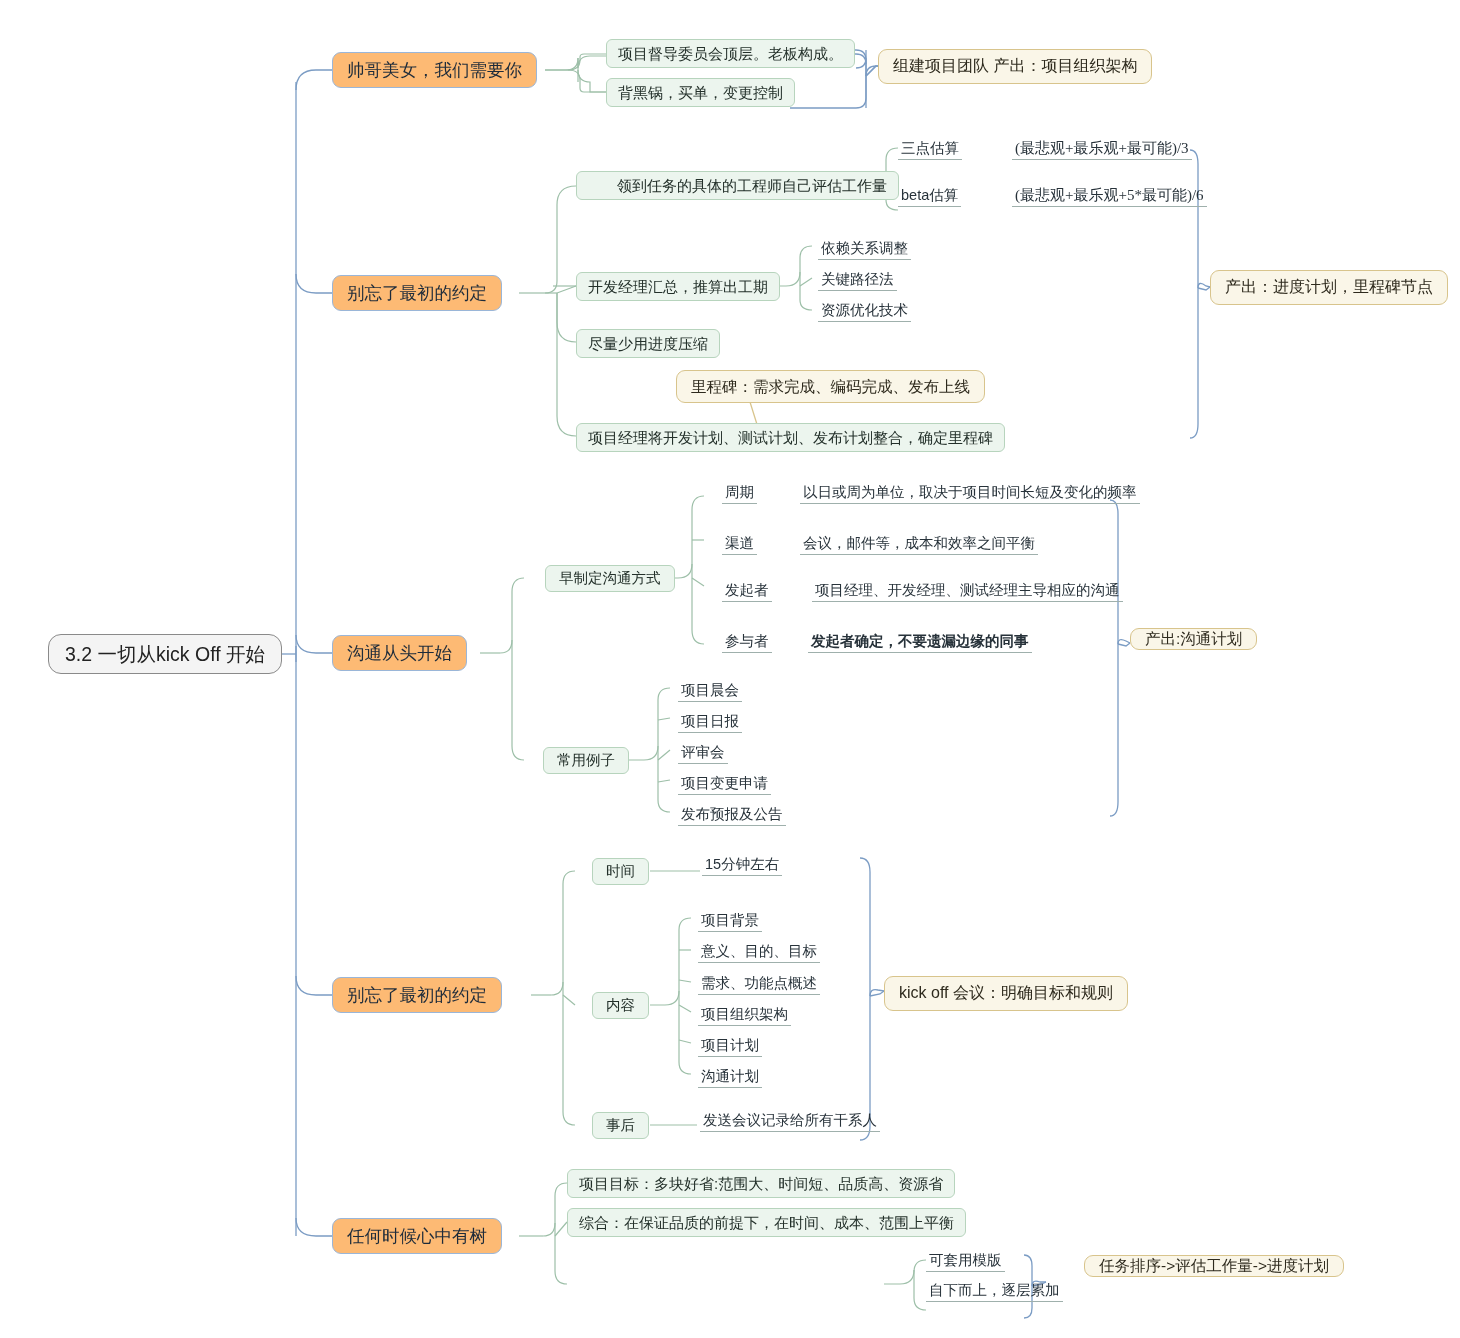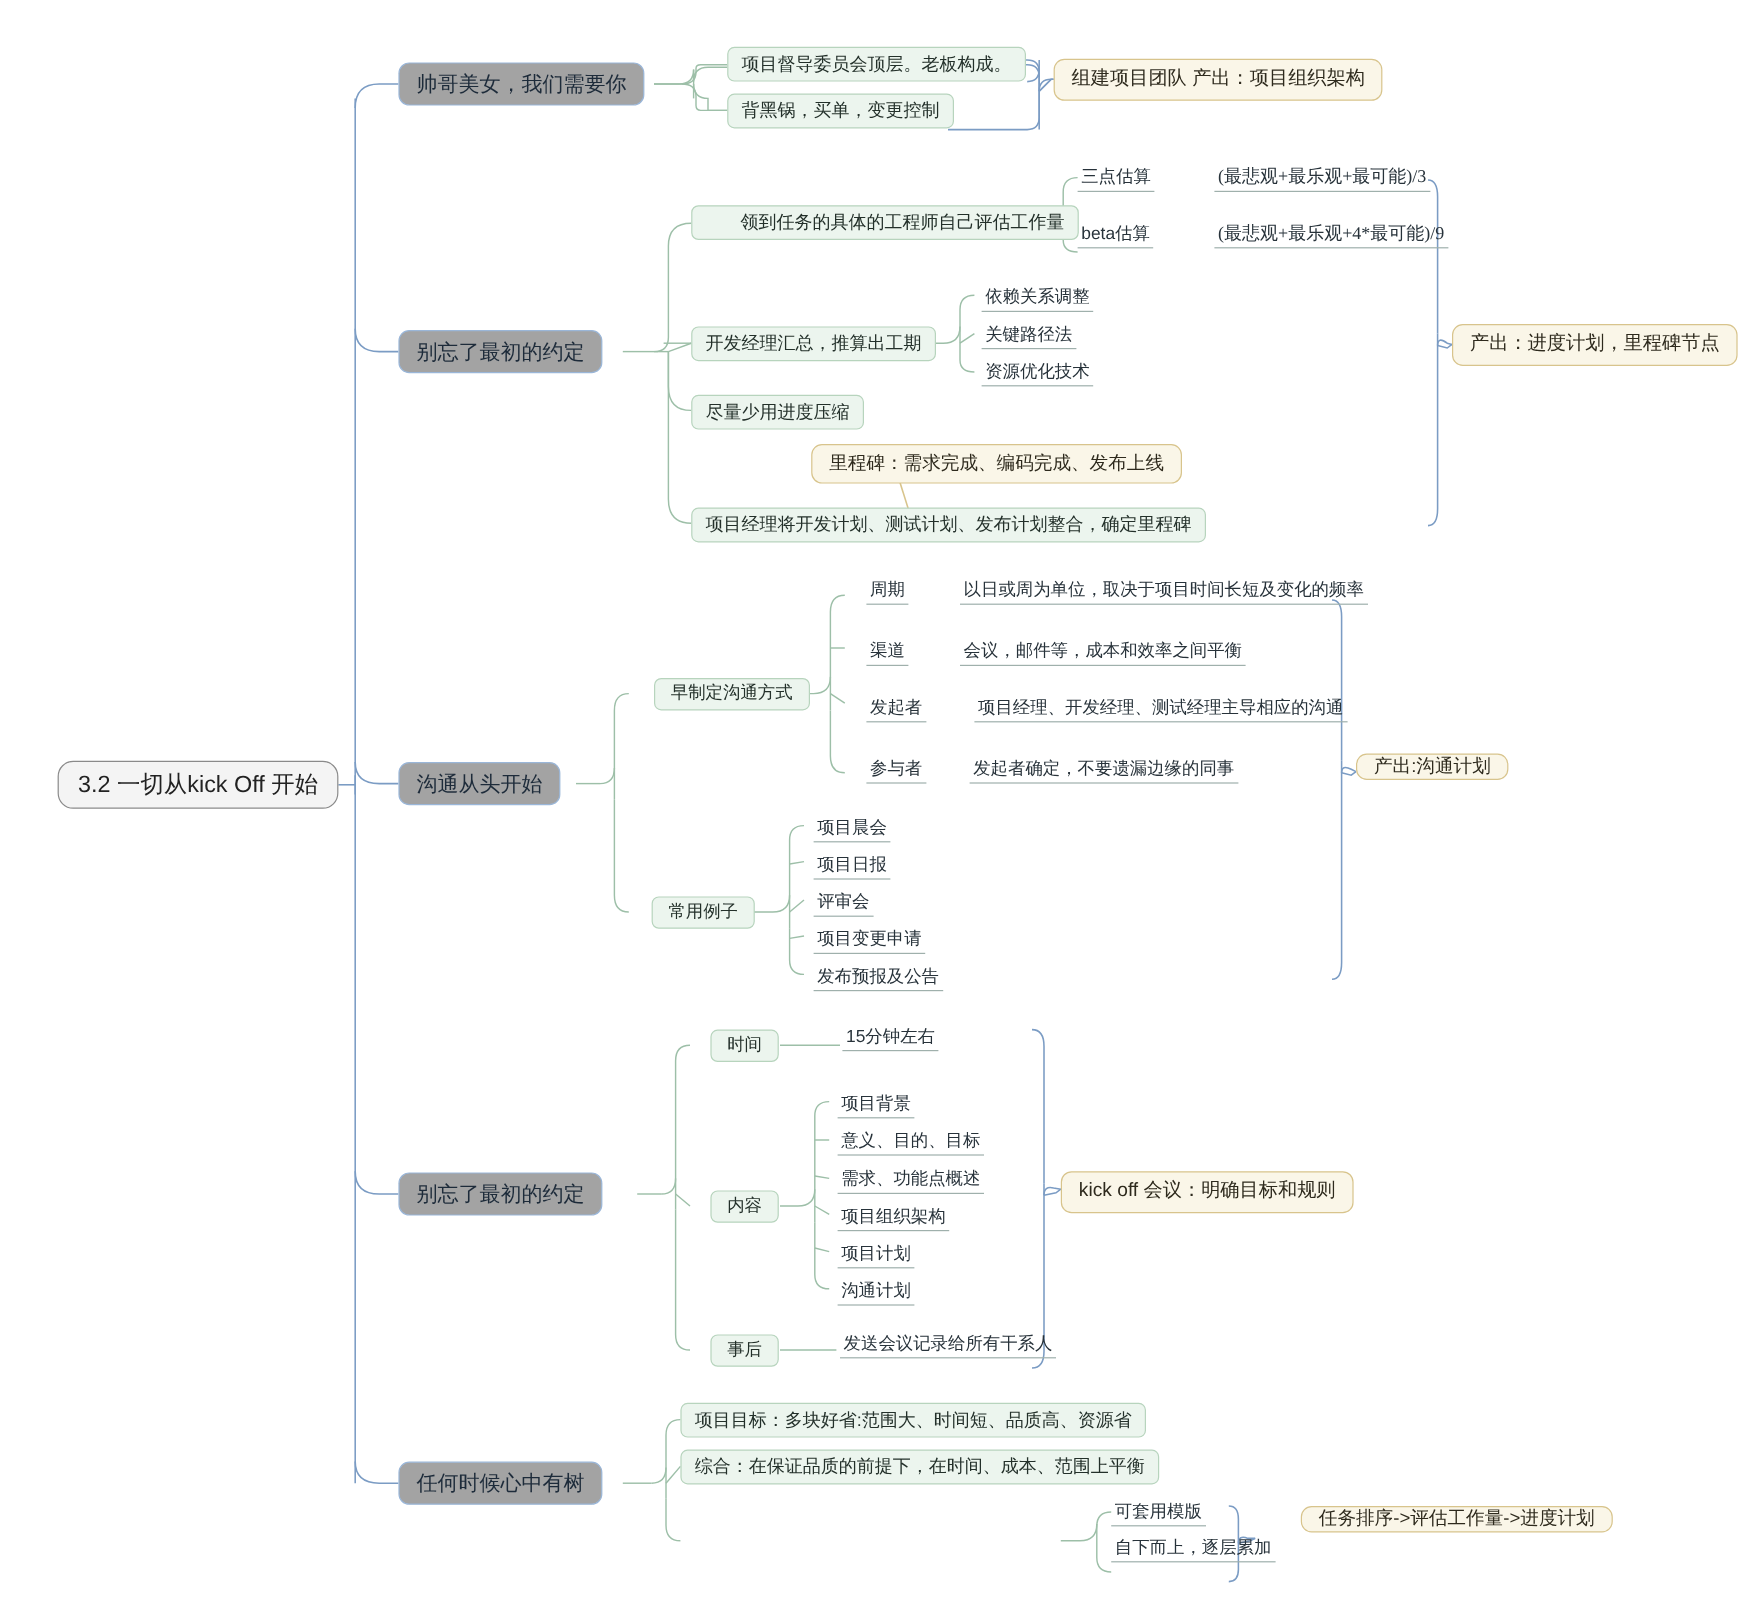--- a/index.html
+++ b/index.html
@@ -14,21 +14,21 @@
   .node{position:absolute;box-sizing:border-box;display:flex;align-items:center;justify-content:center;
         white-space:nowrap;line-height:1.15;}
 
   
   .root{
     background:#f4f4f4;border:1.3px solid #8a8a8a;border-radius:13px;
     color:#222;font-size:19.5px;padding:0 16px;height:40px;
   }
   
   .lvl1{
-    background:#a3a3a3;border:1.2px solid #9ab6d8;border-radius:9px;
+    background:#fdba74;border:1.2px solid #9ab6d8;border-radius:9px;
     color:#1d2b3a;font-size:17.5px;padding:0 14px;height:36px;
   }
   
   .lvl2{
     background:#ecf5ee;border:1px solid #b7d4bd;border-radius:6px;
     color:#23302a;font-size:15px;padding:0 11px;height:29px;
   }
   .lvl2.sm{font-size:14.5px;height:27px;padding:0 13px;}
   
   .leaf{
@@ -202,21 +202,21 @@
   <div class="node lvl2" style="left:606px;top:39px;">项目督导委员会顶层。老板构成。</div>
   <div class="node lvl2" style="left:606px;top:78px;">背黑锅，买单，变更控制</div>
   <div class="node note big" style="left:878px;top:49px;">组建项目团队 产出：项目组织架构</div>
 
   <div class="node lvl1" style="left:332px;top:275px;">别忘了最初的约定</div>
 
   <div class="node lvl2" style="left:576px;top:171px;padding-left:40px;">领到任务的具体的工程师自己评估工作量</div>
   <div class="node leaf" style="left:898px;top:136px;">三点估算</div>
   <div class="node leaf serif" style="left:1012px;top:136px;">(最悲观+最乐观+最可能)/3</div>
   <div class="node leaf" style="left:898px;top:183px;">beta估算</div>
-  <div class="node leaf serif" style="left:1012px;top:183px;">(最悲观+最乐观+4*最可能)/9</div>
+  <div class="node leaf serif" style="left:1012px;top:183px;">(最悲观+最乐观+5*最可能)/6</div>
 
   <div class="node lvl2" style="left:576px;top:272px;">开发经理汇总，推算出工期</div>
   <div class="node leaf" style="left:818px;top:236px;">依赖关系调整</div>
   <div class="node leaf" style="left:818px;top:267px;">关键路径法</div>
   <div class="node leaf" style="left:818px;top:298px;">资源优化技术</div>
 
   <div class="node lvl2" style="left:576px;top:329px;">尽量少用进度压缩</div>
 
   <div class="node callout" style="left:676px;top:370px;text-align:center;">里程碑：需求完成、编码完成、发布上线</div>
   <div class="node lvl2" style="left:576px;top:423px;">项目经理将开发计划、测试计划、发布计划整合，确定里程碑</div>
@@ -226,21 +226,21 @@
   <div class="node lvl1" style="left:332px;top:635px;">沟通从头开始</div>
 
   <div class="node lvl2 sm" style="left:545px;top:565px;">早制定沟通方式</div>
   <div class="node leaf" style="left:722px;top:480px;">周期</div>
   <div class="node leaf" style="left:800px;top:480px;">以日或周为单位，取决于项目时间长短及变化的频率</div>
   <div class="node leaf" style="left:722px;top:531px;">渠道</div>
   <div class="node leaf" style="left:800px;top:531px;">会议，邮件等，成本和效率之间平衡</div>
   <div class="node leaf" style="left:722px;top:578px;">发起者</div>
   <div class="node leaf" style="left:812px;top:578px;">项目经理、开发经理、测试经理主导相应的沟通</div>
   <div class="node leaf" style="left:722px;top:629px;">参与者</div>
-  <div class="node leaf" style="left:808px;top:629px;">发起者确定，不要遗漏边缘的同事</div>
+  <div class="node leaf" style="left:808px;top:629px;font-weight:bold;">发起者确定，不要遗漏边缘的同事</div>
 
   <div class="node lvl2 sm" style="left:543px;top:747px;">常用例子</div>
   <div class="node leaf" style="left:678px;top:678px;">项目晨会</div>
   <div class="node leaf" style="left:678px;top:709px;">项目日报</div>
   <div class="node leaf" style="left:678px;top:740px;">评审会</div>
   <div class="node leaf" style="left:678px;top:771px;">项目变更申请</div>
   <div class="node leaf" style="left:678px;top:802px;">发布预报及公告</div>
 
   <div class="node note" style="left:1130px;top:628px;">产出:沟通计划</div>
 

